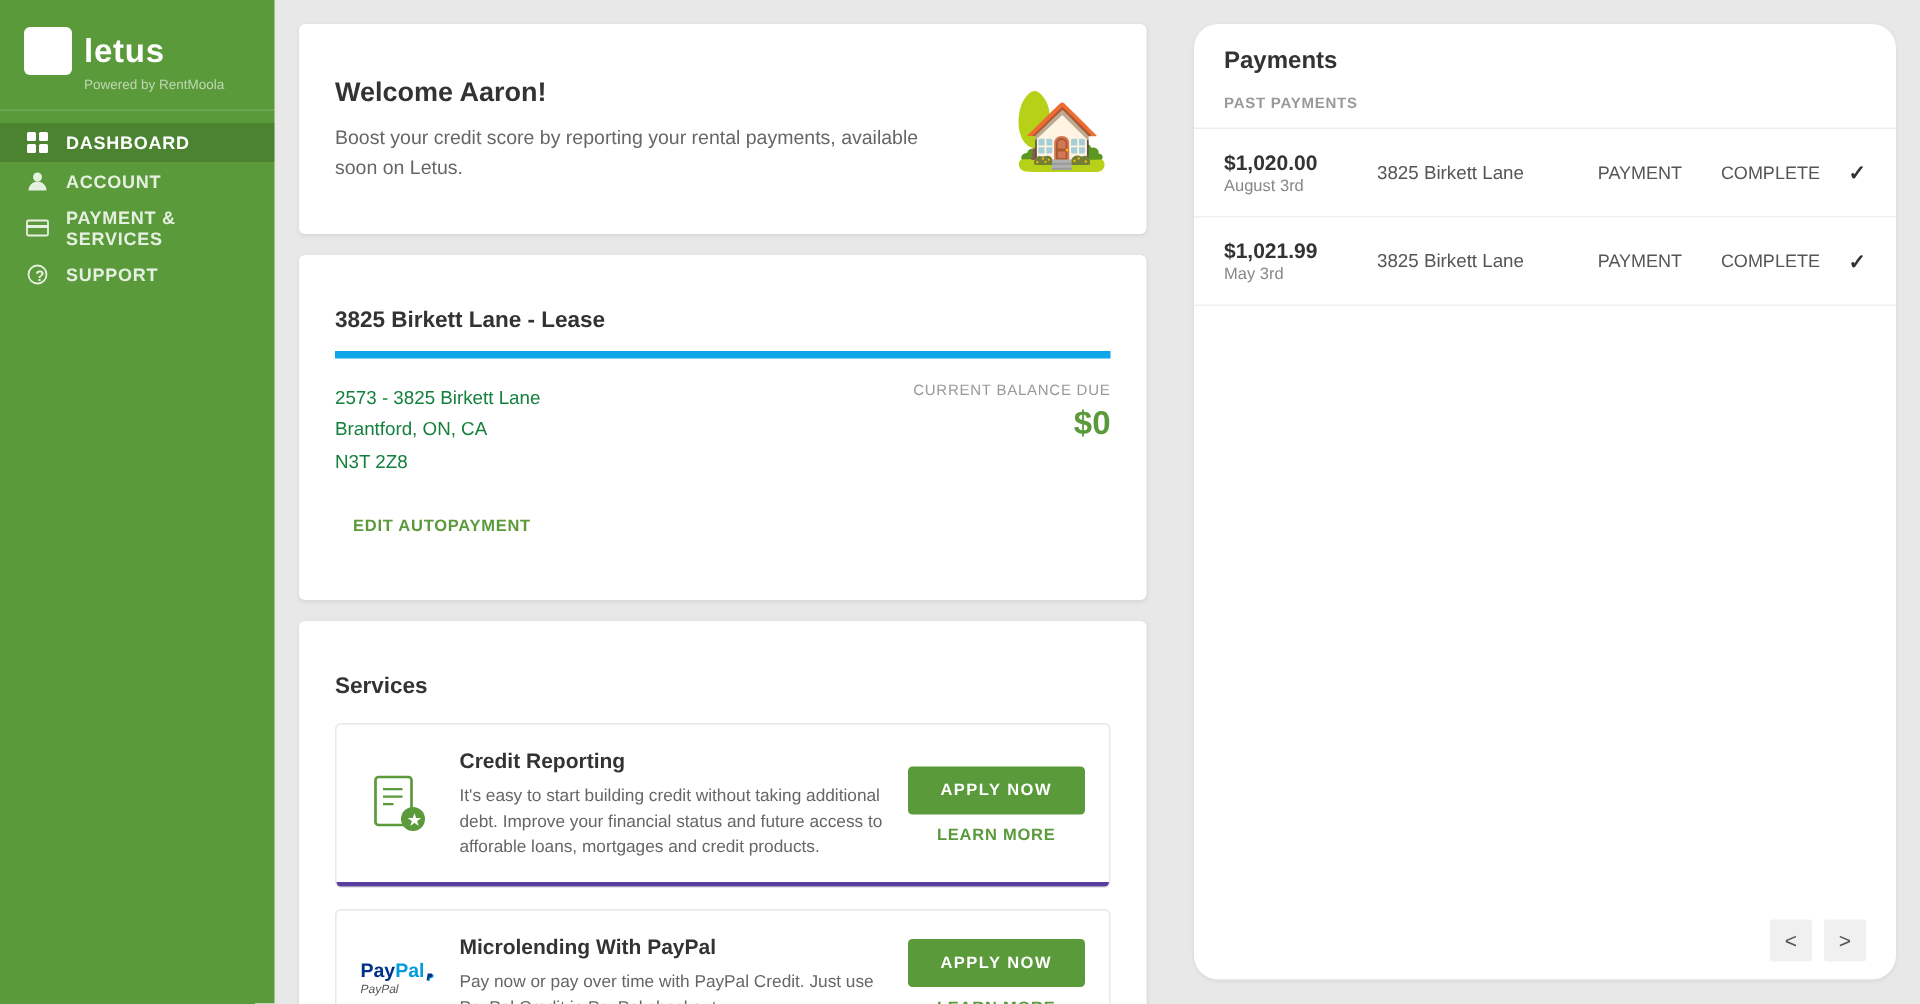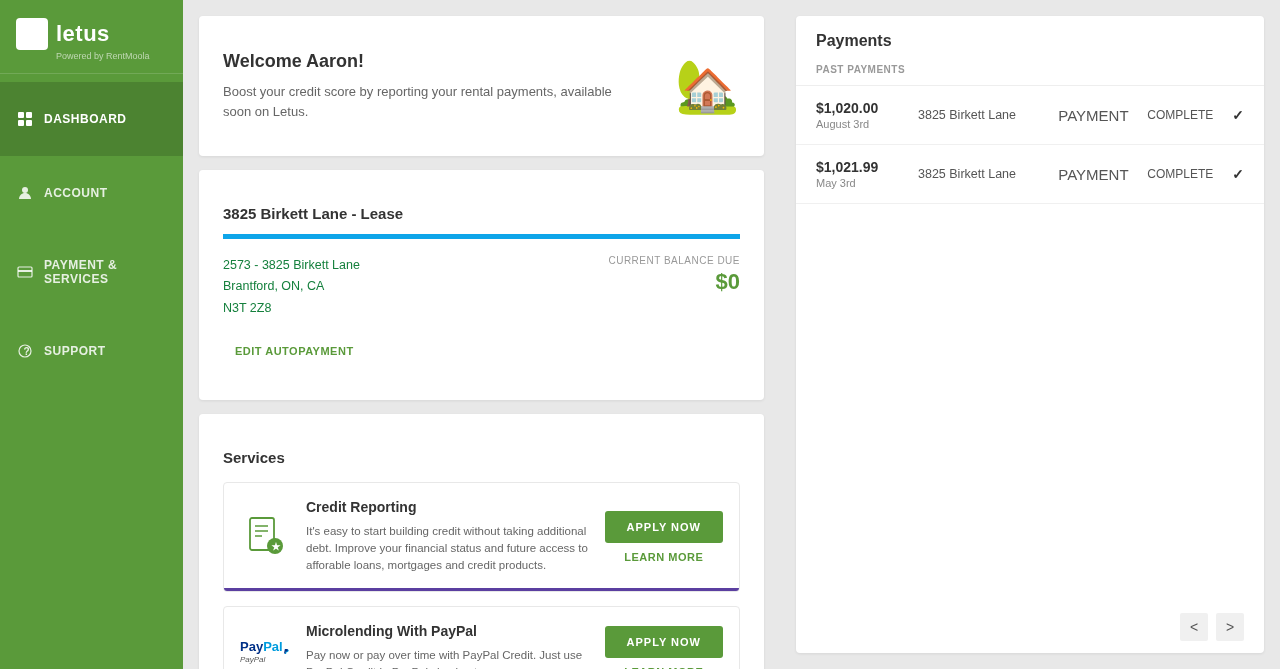--- a/index.html
+++ b/index.html
@@ -54,21 +54,21 @@
     }
     .sidebar-nav {
       display: flex;
       flex-direction: column;
       margin-top: 8px;
     }
     .nav-item {
       display: flex;
       align-items: center;
       gap: 10px;
-      padding: 28px 16px;
+      padding: 4px 16px;
       color: rgba(255,255,255,0.85);
       cursor: pointer;
       font-size: 12px;
       font-weight: 600;
       letter-spacing: 0.5px;
       text-transform: uppercase;
     }
     .nav-item.active {
       background: rgba(0,0,0,0.15);
       color: white;
@@ -273,21 +273,21 @@
     }
 
     
     .right-panel {
       width: 500px;
       min-width: 500px;
       padding: 16px;
     }
     .payments-card {
       background: white;
-      border-radius: 4px;
+      border-radius: 16px;
       box-shadow: 0 1px 3px rgba(0,0,0,0.08);
       height: 100%;
       display: flex;
       flex-direction: column;
     }
     .payments-header {
       padding: 16px 20px 10px 20px;
       border-bottom: 1px solid #eee;
     }
     .payments-title {
@@ -324,23 +324,23 @@
       color: #888;
       margin-top: 2px;
     }
     .payment-address {
       flex: 1;
       font-size: 12.5px;
       color: #555;
     }
     .payment-type {
       width: 70px;
-      font-size: 15px;
+      font-size: 12px;
       color: #555;
-      text-align: right;
+      text-align: center;
     }
     .payment-status {
       width: 80px;
       font-size: 12px;
       color: #555;
       text-align: center;
     }
     .payment-check {
       color: #333;
       font-weight: 700;

